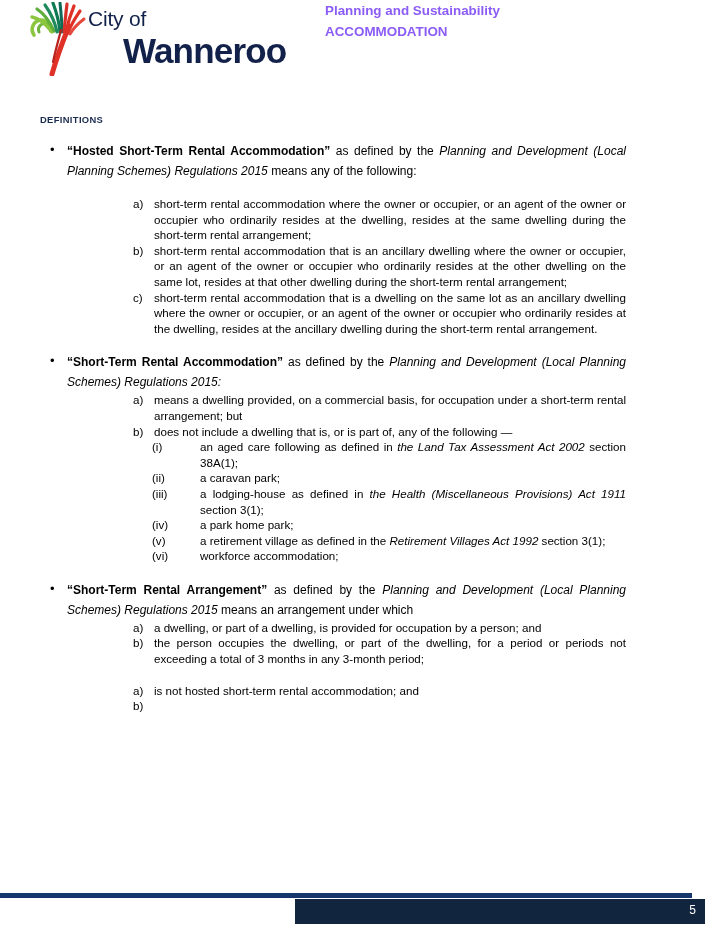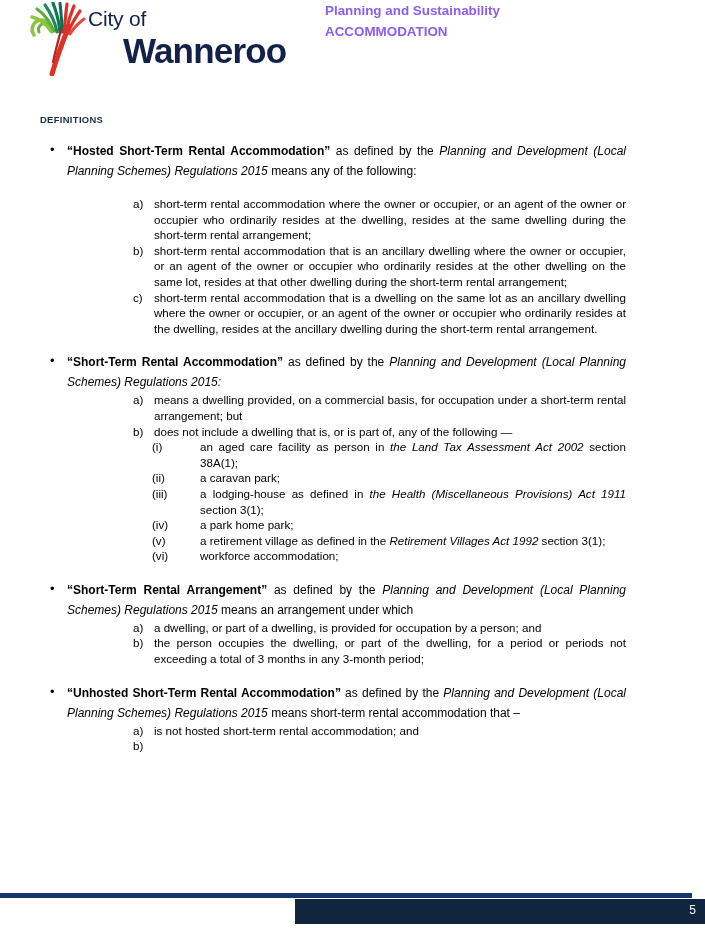--- a/index.html
+++ b/index.html
@@ -284,21 +284,21 @@
       </li>
       <li class="nojust">
         <span class="mk">b)</span>
         <span>does not include a dwelling that is, or is part of, any of the following —</span>
       </li>
     </ul>
 
     <ul class="roman-list">
       <li>
         <span class="mk">(i)</span>
-        <span>an aged care facility as person in </span><i>the Land Tax Assessment Act 2002</i><span> section 38A(1);</span>
+        <span>an aged care following as defined in </span><i>the Land Tax Assessment Act 2002</i><span> section 38A(1);</span>
       </li>
       <li class="nojust">
         <span class="mk">(ii)</span>
         <span>a caravan park;</span>
       </li>
       <li>
         <span class="mk">(iii)</span>
         <span>a lodging-house as defined in </span><i>the Health (Miscellaneous Provisions) Act 1911</i><span> section 3(1);</span>
       </li>
       <li class="nojust">
@@ -327,23 +327,20 @@
         <span> a dwelling, or part of a dwelling, is provided for occupation by a person; and</span>
       </li>
       <li>
         <span class="mk">b)</span>
         <span>the person occupies the dwelling, or part of the dwelling, for a period or periods not exceeding a total of 3 months in any 3-month period;</span>
       </li>
     </ul>
   </div>
 
   <div class="block">
-    <div class="bullet-para">
-      <b>“Unhosted Short-Term Rental Accommodation”</b><span> as defined by the </span><i>Planning and Development (Local Planning Schemes) Regulations 2015</i><span> means short-term rental accommodation that –</span>
-    </div>
 
     <ul class="alpha-list alpha-mid">
       <li class="nojust">
         <span class="mk">a)</span>
         <span>is not hosted short-term rental accommodation; and</span>
       </li>
       <li class="nojust">
         <span class="mk">b)</span>
       </li>
     </ul>

